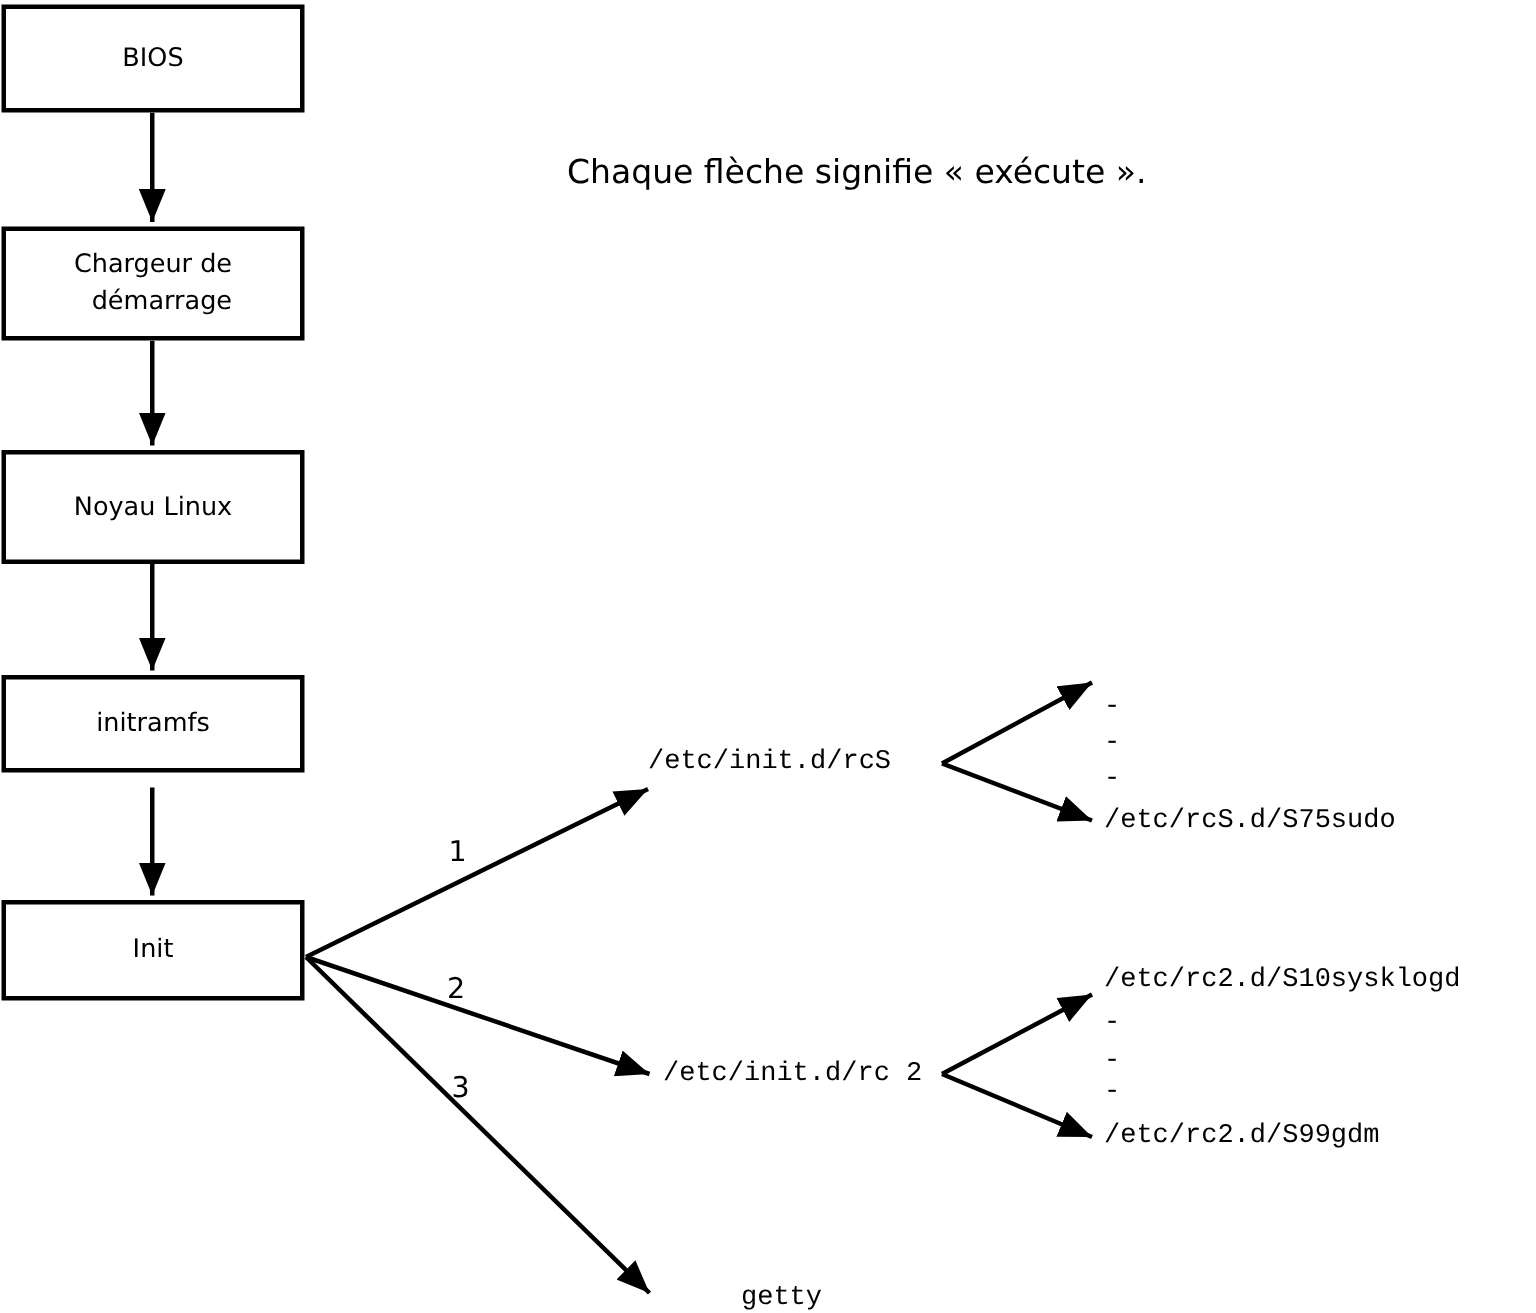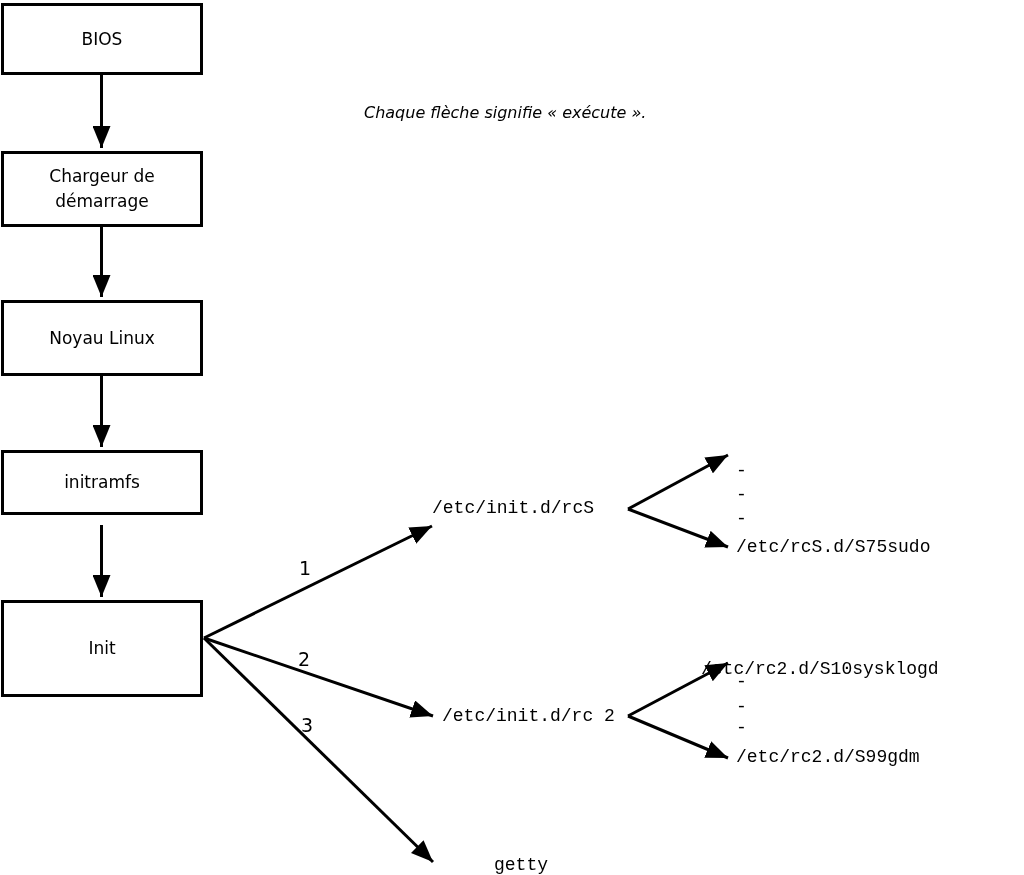--- a/index.html
+++ b/index.html
@@ -29,36 +29,35 @@
     box-sizing: border-box;
     border: 3px solid #000000;
     background: #ffffff;
     display: flex;
     align-items: center;
     justify-content: center;
   }
   .flowbox .lbl {
     font-size: 17px;
     line-height: 25px;
-    text-align: center;
+    text-align: right;
     white-space: pre-line;
   }
   #box-bios      { top: 3px;   height: 72px; }
   #box-bootloader{ top: 151px; height: 76px; }
   #box-kernel    { top: 300px; height: 76px; }
   #box-initramfs { top: 450px; height: 65px; }
-  #box-init      { top: 600px; height: 97px; }
+  #box-init      { top: 600px; height: 67px; }
 
   .note {
     position: absolute;
-    left: 364px;
+    left: 378px;
     top: 103px;
-    font-size: 16px;
+    font-size: 22px;
     white-space: nowrap;
-    font-style: italic;
   }
   .branch-num {
     position: absolute;
     font-size: 19px;
     line-height: 20px;
   }
   #num-1 { left: 299px; top: 558px; }
   #num-2 { left: 298px; top: 649px; }
   #num-3 { left: 301px; top: 715px; }
 
@@ -72,21 +71,21 @@
   #lbl-rcs   { left: 432px; top: 497px; }
   #lbl-rc2   { left: 442px; top: 705px; }
   #lbl-getty { left: 446px; top: 854px; margin-left: 48px; }
 
   #fan1-first { left: 736px; top: 435px; }
   #fan1-d0    { left: 736px; top: 460px; }
   #fan1-d1    { left: 736px; top: 484px; }
   #fan1-d2    { left: 736px; top: 508px; }
   #fan1-last  { left: 736px; top: 536px; }
 
-  #fan2-first { left: 701px; top: 642px; margin-top: 16px; }
+  #fan2-first { left: 736px; top: 642px; }
   #fan2-d0    { left: 736px; top: 671px; }
   #fan2-d1    { left: 736px; top: 696px; }
   #fan2-d2    { left: 736px; top: 717px; }
   #fan2-last  { left: 736px; top: 746px; }
 
   line.arrow {
     stroke: #000000;
     stroke-width: 3;
   }
 </style>

